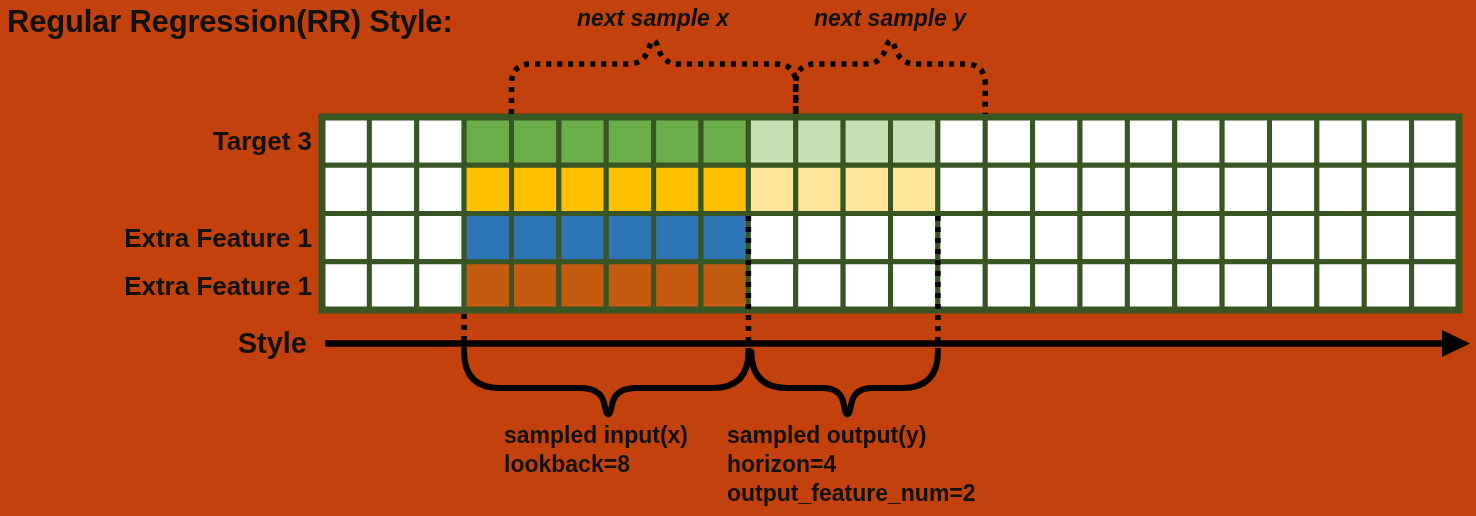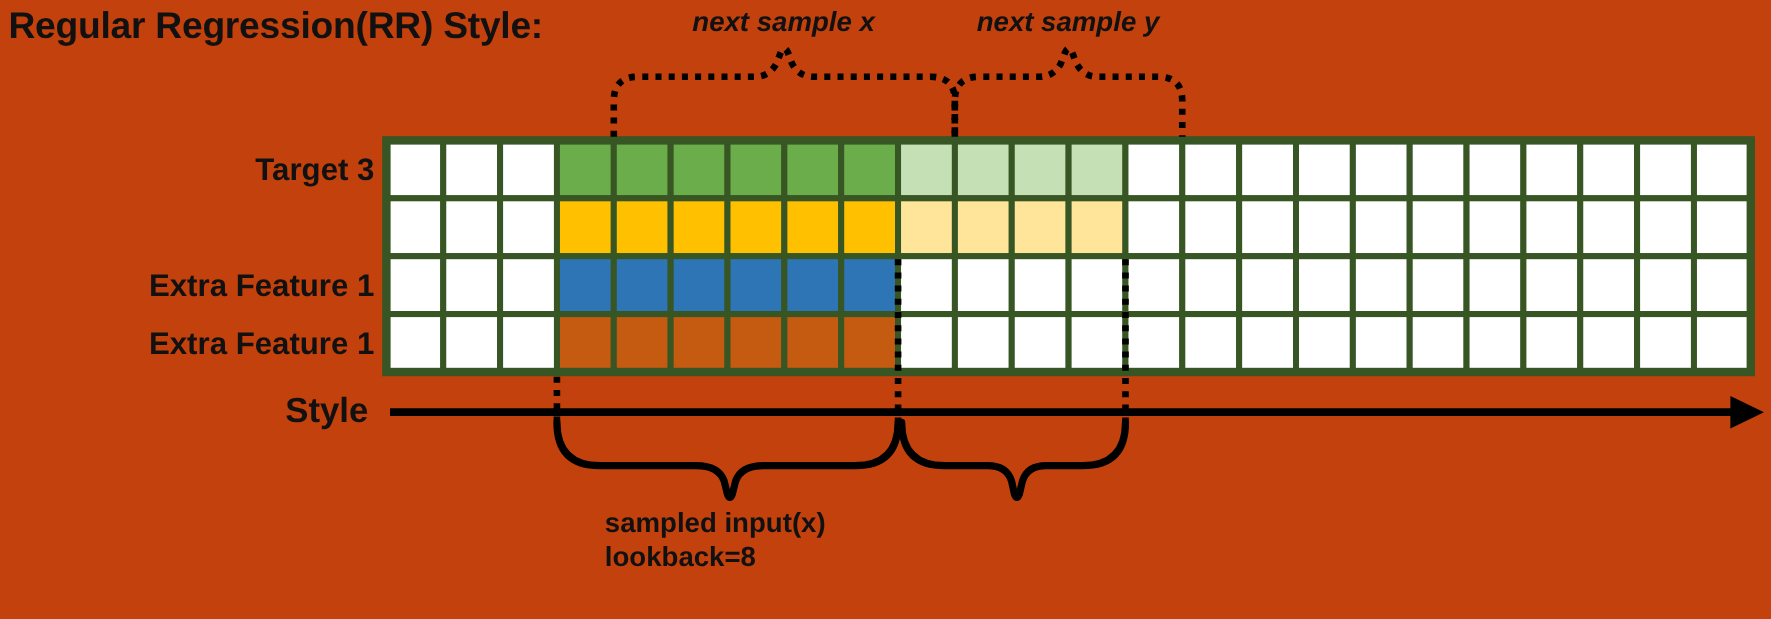--- a/index.html
+++ b/index.html
@@ -175,14 +175,19 @@
   <div class="abs row-label" style="top:117px;">Target 3</div>
   <div class="abs row-label" style="top:213.5px;">Extra Feature 1</div>
   <div class="abs row-label" style="top:262px;">Extra Feature 1</div>
 
   <div class="abs time-label">Style</div>
 
   <div class="abs note-block" style="left:480px;margin-left:24px;">
     <div>sampled input(x)</div>
     <div>lookback=8</div>
   </div>
+  <div class="abs note-block" style="left:727px;">
+    <div>sampled output(y)</div>
+    <div>horizon=4</div>
+    <div>output_feature_num=2</div>
+  </div>
 
 </div>
 
 </body></html>

